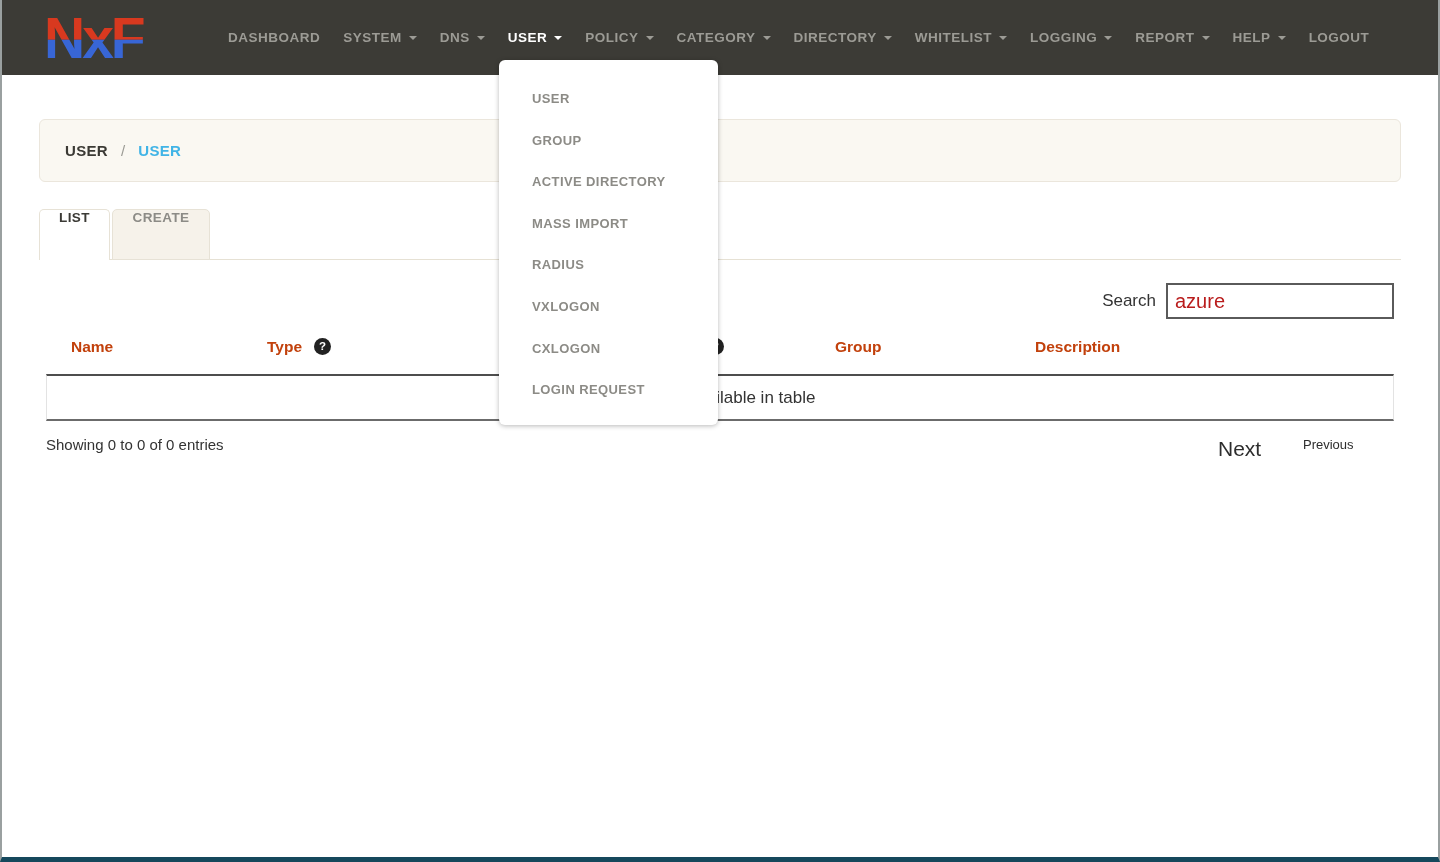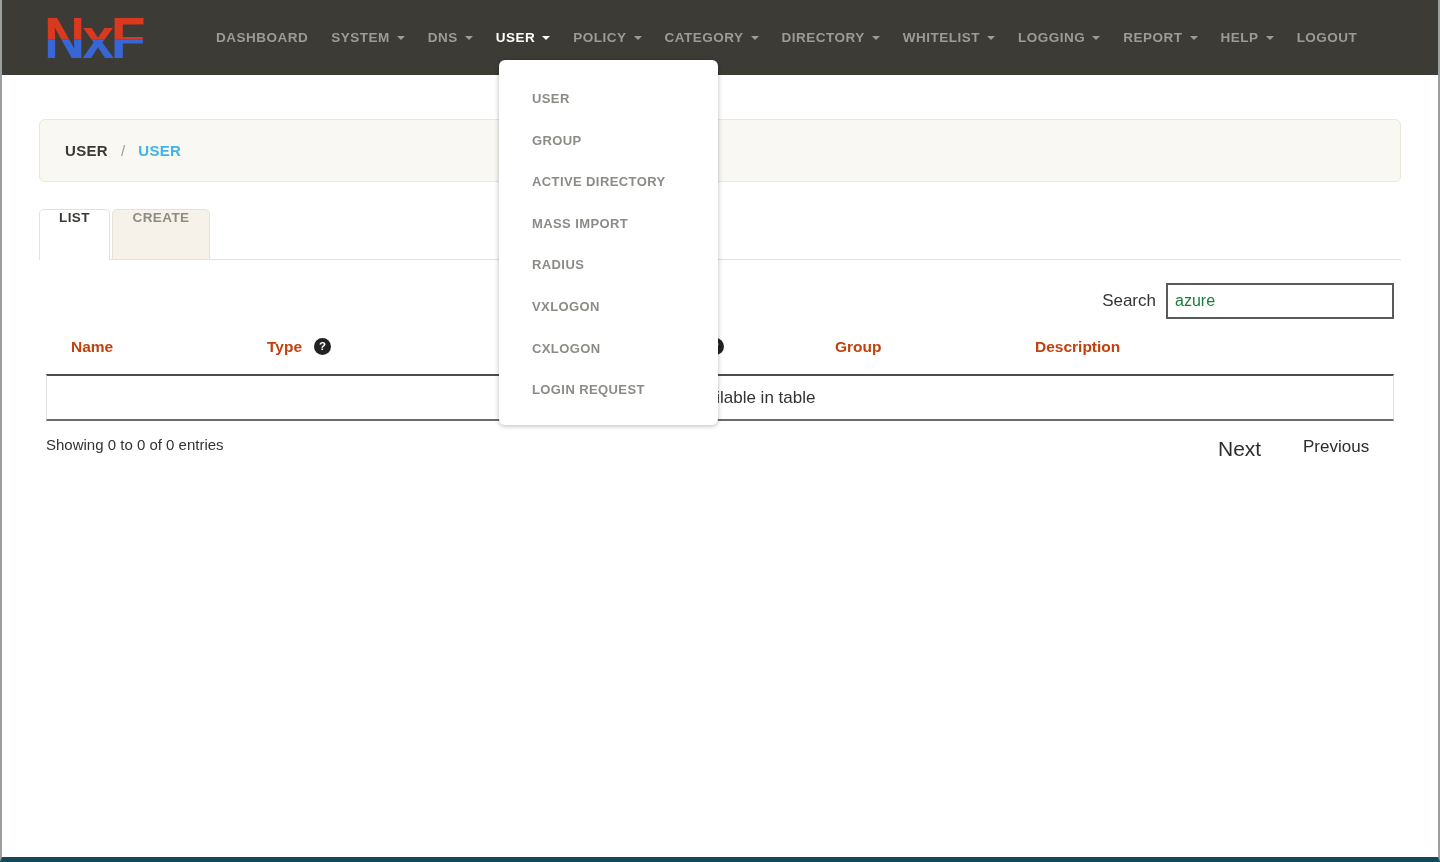--- a/index.html
+++ b/index.html
@@ -20,21 +20,21 @@
     background:#3c3b36; display:flex; align-items:center; z-index:10;
   }
   .logo { position:relative; margin-left:44px; width:152px; height:58px; flex:0 0 auto; cursor:pointer; }
   .logo .half {
     position:absolute; inset:0; font-size:57px; font-weight:900; font-style:normal;
     letter-spacing:-3px; line-height:58px; white-space:nowrap;
   }
   .logo .top-half    { color:#d8391f; clip-path:inset(0 0 46% 0); }
   .logo .bottom-half { color:#3866d6; clip-path:inset(54% 0 0 0); }
 
-  .nav-menu { display:flex; align-items:flex-end; gap:23px; margin-left:20px; }
+  .nav-menu { display:flex; align-items:flex-end; gap:23px; margin-left:32px; }
   .nav-item {
     color:#9c9b95; font-size:13.5px; font-weight:700; letter-spacing:.5px;
     cursor:pointer; white-space:nowrap; display:flex; align-items:center;
   }
   .nav-item.active { color:#ffffff; }
   .caret {
     display:inline-block; margin-left:7px; width:0; height:0;
     border-left:4px solid transparent; border-right:4px solid transparent;
     border-top:4px solid currentColor;
   }
@@ -71,21 +71,21 @@
     font-size:13.5px; font-weight:700; letter-spacing:.4px; cursor:pointer; z-index:5;
   }
   .tab-active { left:37px; width:71px; background:#fff; border:1px solid #e7e2d6; border-bottom:none; color:#3b3a35; }
   .tab-inactive { left:110px; width:98px; background:#f6f2ea; border:1px solid #e7e2d6; color:#8c8b86; }
 
   
   .search-row { position:absolute; top:283px; right:44px; display:flex; align-items:center; z-index:4; }
   .search-label { font-size:17px; color:#333; margin-right:10px; }
   .search-input {
     width:228px; height:28px; border:2px solid #5a5a5a; border-radius:0;
-    font-size:16px; padding:16px 7px; color:#15803d; background:#fff; outline:none;
+    font-size:20px; padding:16px 7px; color:#b91c1c; background:#fff; outline:none;
     font-family:"Liberation Sans", sans-serif;
   }
 
   
   .thead { position:absolute; top:338px; left:0; right:0; height:22px; z-index:2; }
   .th { position:absolute; font-size:15.5px; font-weight:700; color:#c2410c; white-space:nowrap; }
   .th-name { left:69px; }  .th-type { left:265px; }
   .th-hidden { left:688px; } .th-group { left:833px; } .th-desc { left:1033px; }
   .help-icon {
     position:absolute; top:0; width:17px; height:17px; border-radius:50%;
@@ -99,21 +99,21 @@
     position:absolute; left:44px; right:44px; top:374px; height:47px; z-index:1;
     background:#fff;
     border-top:2px solid #4d4d4d; border-bottom:2px solid #6b6b6b;
     border-left:1px solid #e3e3e3; border-right:1px solid #e3e3e3;
     display:flex; align-items:center; justify-content:center;
     font-size:17px; color:#333;
   }
 
   .summary { position:absolute; left:44px; top:436px; font-size:15px; color:#333; }
   .page-next { position:absolute; left:1216px; top:437px; font-size:21px; color:#2d2d2d; cursor:pointer; }
-  .page-prev { position:absolute; left:1301px; top:437px; font-size:17px; color:#2d2d2d; cursor:pointer; }
+  .page-prev { position:absolute; left:1301px; top:437px; font-size:13px; color:#2d2d2d; cursor:pointer; }
 </style>
 </head>
 <body>
 
 <div class="window">
 
   <div class="navbar">
     <div class="logo">
       <div class="half top-half">NxF</div>
       <div class="half bottom-half">NxF</div>

